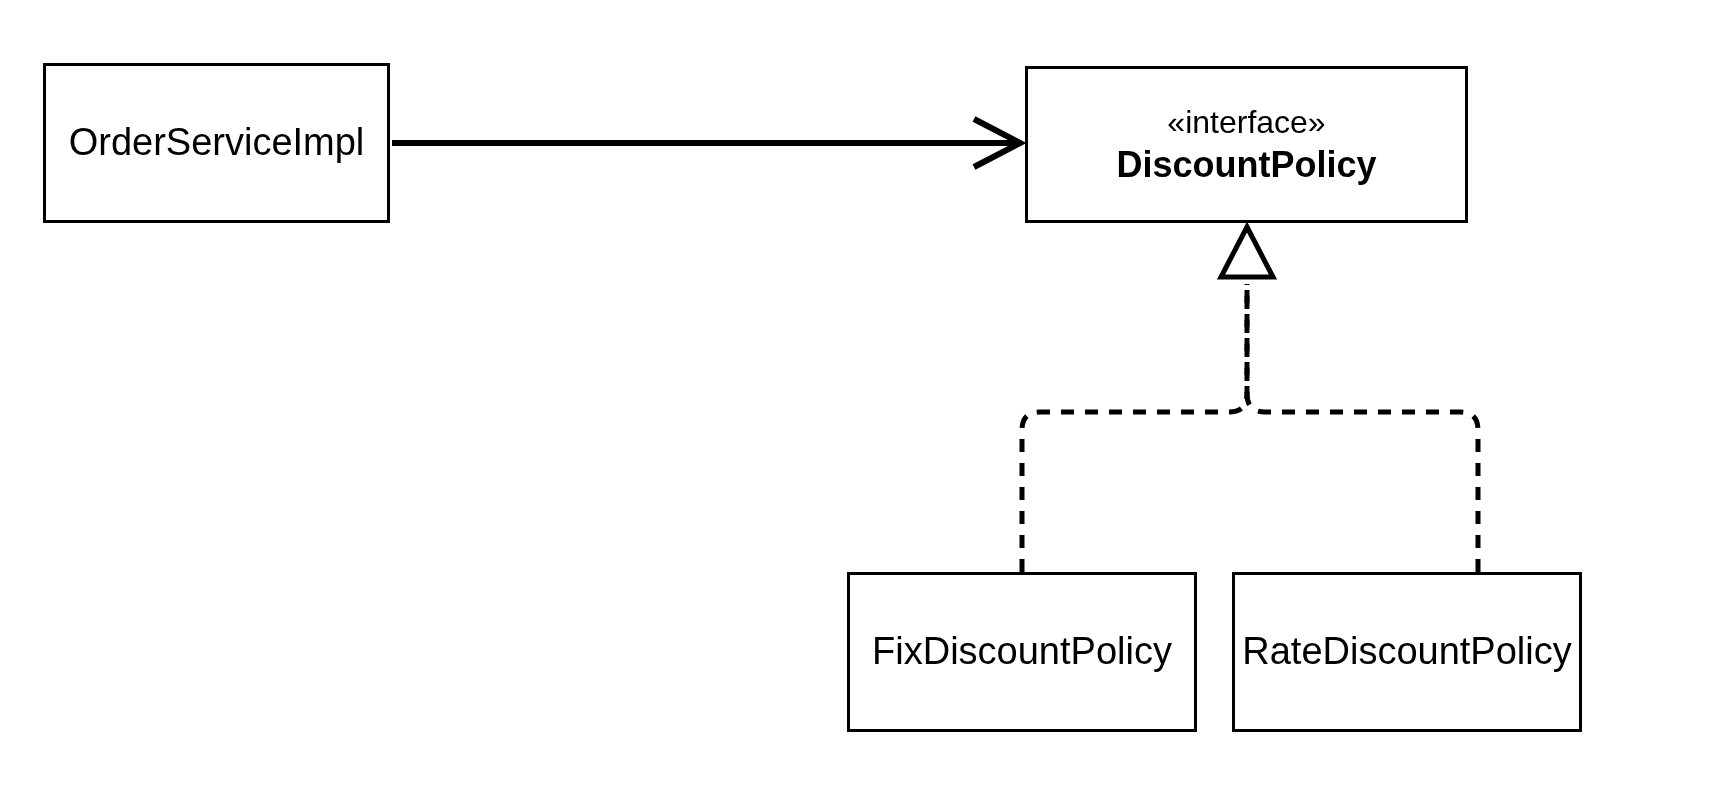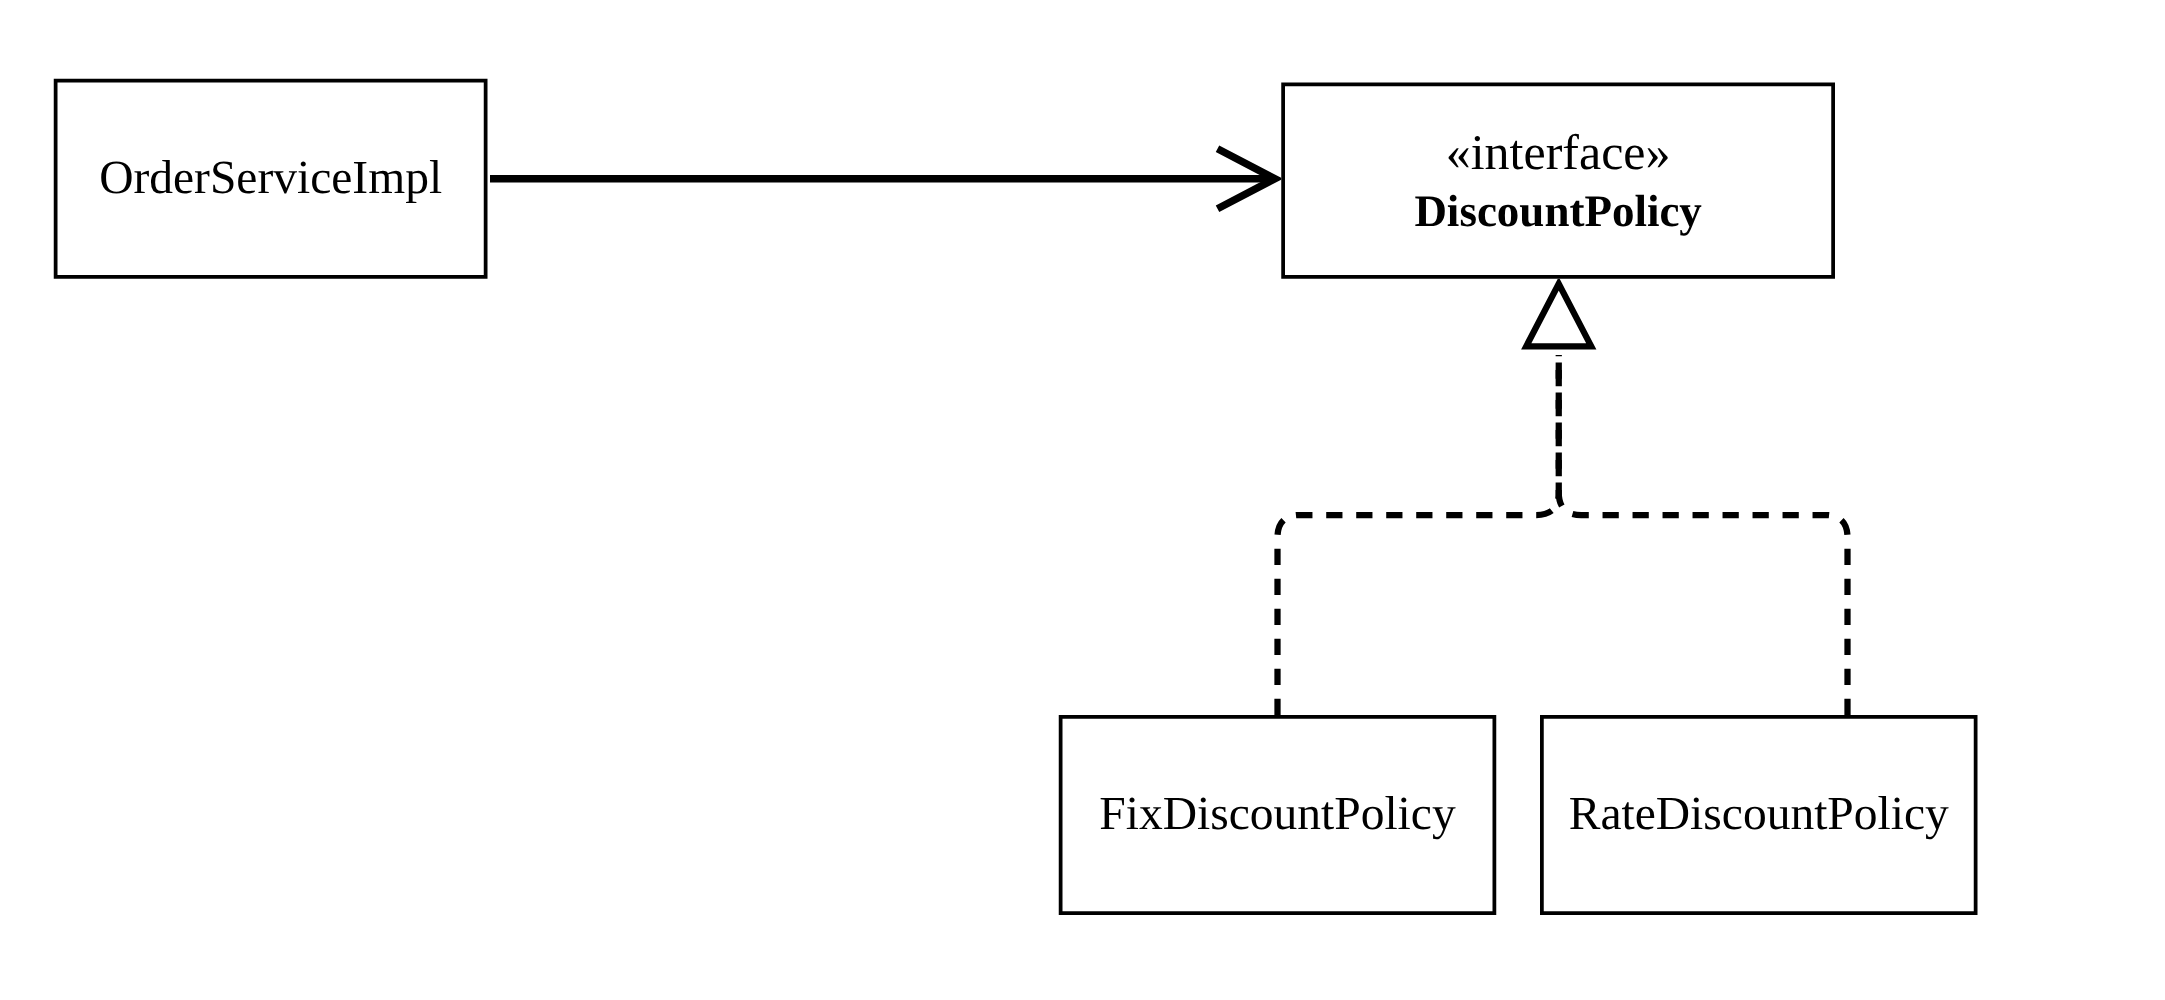--- a/index.html
+++ b/index.html
@@ -6,21 +6,21 @@
     margin: 0;
     padding: 0;
     background: #ffffff;
   }
   .canvas {
     position: relative;
     width: 1732px;
     height: 800px;
     background: #ffffff;
     color: #000000;
-    font-family: Liberation Serif, serif;
+    font-family: Liberation Sans, sans-serif;
     overflow: hidden;
   }
   .connectors {
     position: absolute;
     left: 0;
     top: 0;
     width: 1732px;
     height: 800px;
   }
   .node {
@@ -33,21 +33,21 @@
     align-items: center;
     justify-content: center;
     text-align: center;
   }
   .node-label {
     font-size: 38px;
     line-height: 1.2;
     white-space: nowrap;
   }
   .stereotype {
-    font-size: 40px;
+    font-size: 32px;
     line-height: 1.25;
     white-space: nowrap;
   }
   .iface-name {
     font-size: 36px;
     font-weight: bold;
     line-height: 1.25;
     white-space: nowrap;
   }
   

